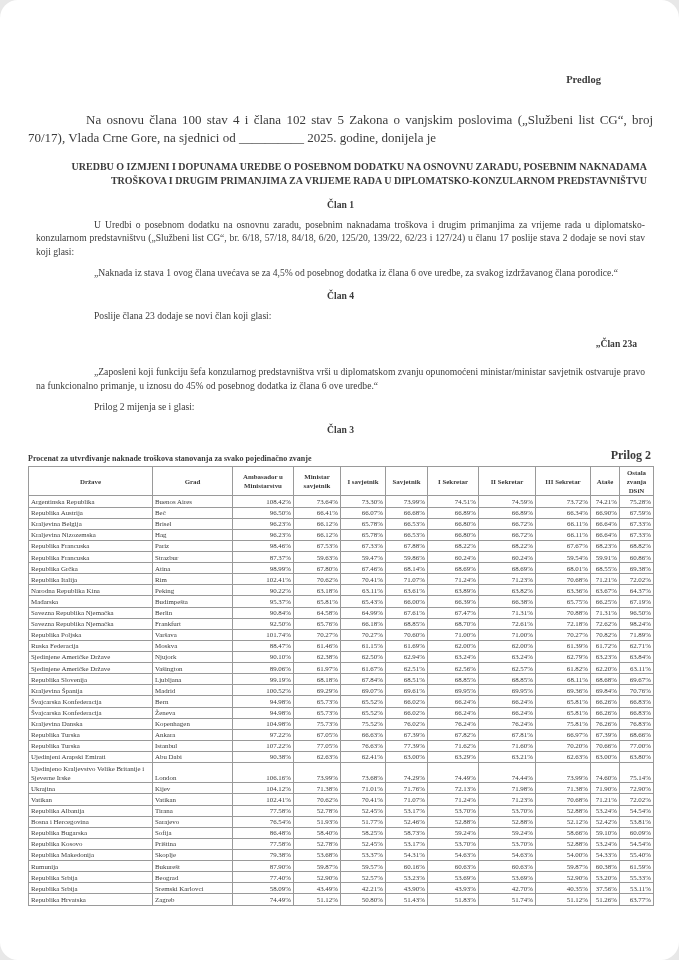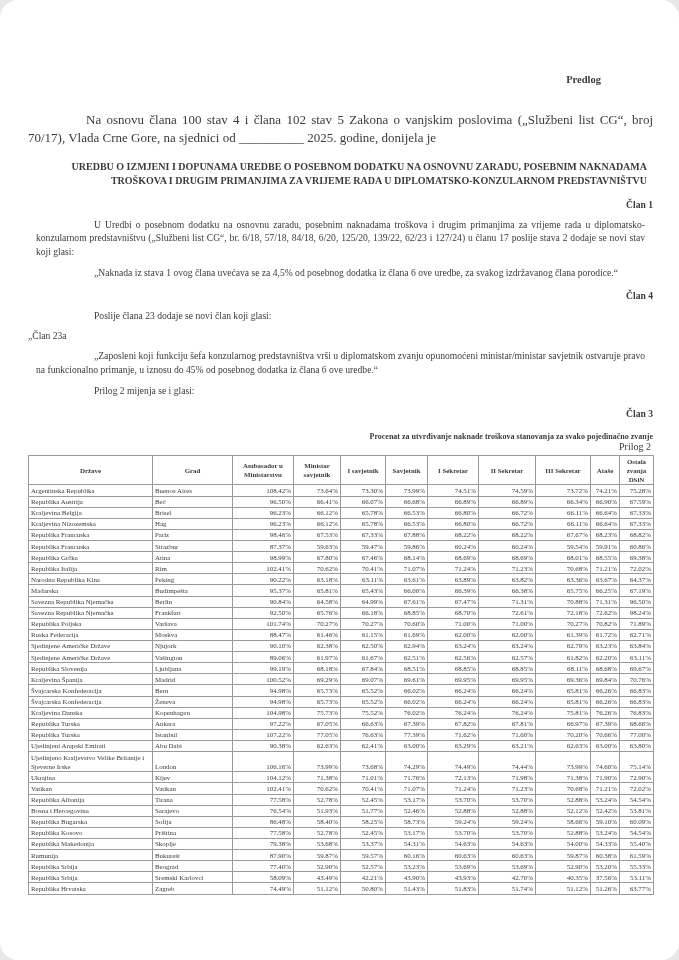--- a/index.html
+++ b/index.html
@@ -10,27 +10,27 @@
     position:relative;overflow:hidden;border-radius:18px;
   }
   .predlog{font-size:10.5px;font-weight:bold;text-align:right;padding-right:52px;}
   .intro{font-size:13px;line-height:1.38;text-align:justify;margin-top:26px;}
   .intro .indent{display:inline-block;width:58px;}
   .decree-title{
     font-size:10px;font-weight:bold;text-align:right;line-height:1.42;
     margin:13px 6px 0 6px;
   }
   .article{margin-top:0;}
-  .article-heading{font-size:9.6px;font-weight:bold;text-align:right;margin-top:11px;margin-bottom:2px;}
-  .article-subheading{font-size:9.6px;font-weight:normal;text-align:left;margin:0;}
+  .article-heading{font-size:9.6px;font-weight:bold;text-align:center;margin-top:11px;margin-bottom:2px;}
+  .article-subheading{font-size:9.6px;font-weight:bold;text-align:right;margin:16px;}
   .para{font-size:9.6px;line-height:1.38;text-align:justify;margin:8px;text-indent:58px;}
   .table-block{margin-top:13px;}
-  .caption-row{display:flex;justify-content:space-between;align-items:flex-end;margin-bottom:3px;flex-direction:column;}
+  .caption-row{display:flex;justify-content:space-between;align-items:flex-end;margin-bottom:3px;}
   .caption{font-size:8px;font-weight:bold;}
-  .prilog{font-size:10px;font-weight:normal;padding-right:2px;}
+  .prilog{font-size:12px;font-weight:bold;padding-right:2px;}
   table.ratios{
     border-collapse:collapse;table-layout:fixed;width:625px;
     font-size:6.9px;color:#3b3b3b;
   }
   table.ratios th, table.ratios td{
     border:1px solid #9a9a9a;padding:0.5px 2px;line-height:1.32;
     overflow:hidden;
   }
   table.ratios th{font-weight:bold;text-align:center;vertical-align:middle;}
   table.ratios td.txt{text-align:left;vertical-align:bottom;}

